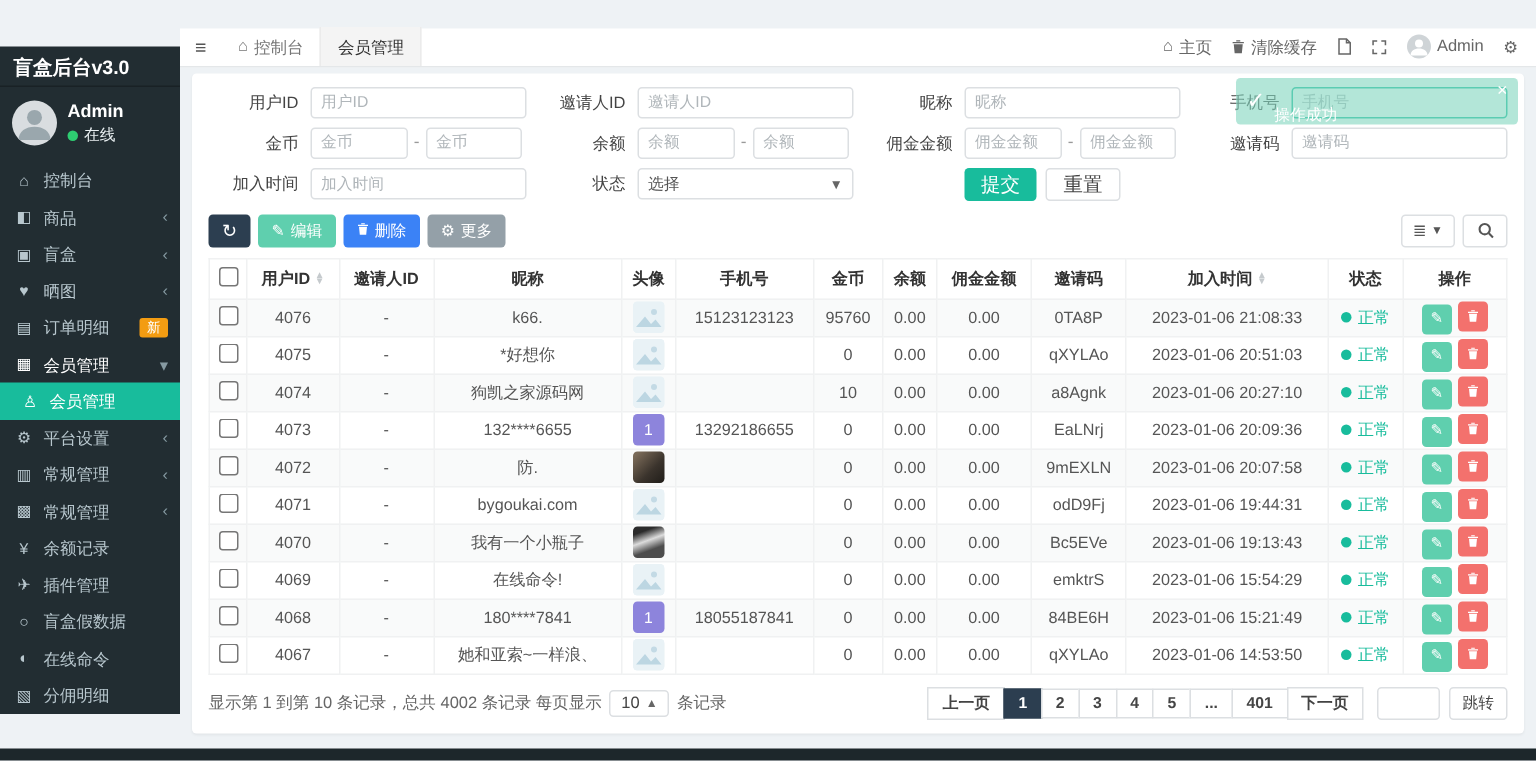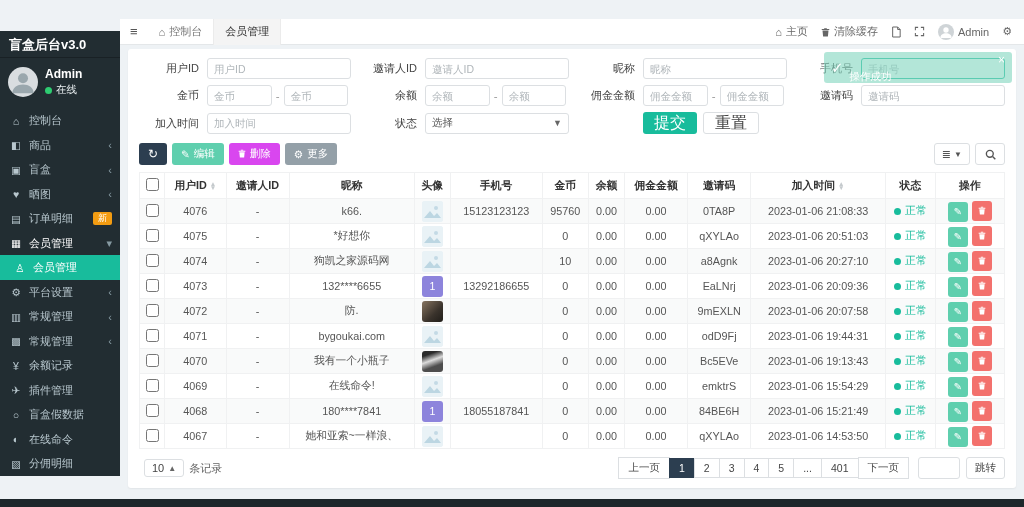--- a/index.html
+++ b/index.html
@@ -49,37 +49,37 @@
   .f-input { height:21px; border:1px solid #dcdfe2; border-radius:3px; padding:0 6px; font-size:10.5px; color:#555; outline:none; width:100%; background:#fff; }
   .f-input::placeholder { color:#b0b6ba; }
   .f-input.hl { border-color:#18bc9c; }
   .range { display:flex; align-items:center; gap:4px; width:100%; }
   .range .f-input { width:45%; }
   .range .sep { color:#999; }
   .f-select { height:21px; border:1px solid #dcdfe2; border-radius:3px; padding:0 6px; font-size:10.5px; color:#555; width:100%;
     display:flex; align-items:center; justify-content:space-between; cursor:pointer; background:#fff; }
   .f-select .caret { color:#666; font-size:9px; }
   .f-buttons { display:flex; gap:6px; padding-left:68px; }
-  .btn { border:none; border-radius:3px; height:22px; padding:0 11px; font-size:16px; cursor:pointer; display:inline-flex; align-items:center; gap:4px; }
+  .btn { border:none; border-radius:3px; height:22px; padding:0 11px; font-size:13px; cursor:pointer; display:inline-flex; align-items:center; gap:4px; }
   .btn-submit { background:#18bc9c; color:#fff; }
   .btn-reset { background:#fff; border:1px solid #dcdfe2; color:#444; }
 
   
   .toast { position:absolute; top:3px; right:4px; width:188px; height:31px; background:rgba(133,214,192,.62);
     border-radius:3px; display:flex; align-items:center; padding:0 7px; gap:6px; color:#fff; z-index:6; }
   .toast .chk { font-size:15px; font-weight:bold; }
   .toast .msg { flex:1; font-size:10.5px; align-self:flex-start; margin-top:18px; }
   .toast .cls { font-size:12px; cursor:pointer; align-self:flex-start; margin-top:1px; }
 
   
   .toolbar { display:flex; align-items:center; gap:5px; margin-top:9px; }
   .tbtn { border:none; border-radius:3px; height:22px; padding:0 9px; color:#fff; font-size:10.5px; cursor:pointer; display:inline-flex; align-items:center; gap:4px; }
   .tbtn-refresh { background:#2c3e50; width:28px; justify-content:center; padding:0; font-size:12px; }
   .tbtn-edit { background:#5fcfae; }
-  .tbtn-del { background:#d946ef; }
+  .tbtn-del { background:#3b82f6; }
   .tbtn-more { background:#94a0a8; }
   .toolbar-right { margin-left:auto; display:flex; gap:5px; }
   .obtn { background:#fff; border:1px solid #dcdfe2; border-radius:3px; height:22px; min-width:30px; padding:0 7px;
     display:inline-flex; align-items:center; justify-content:center; gap:3px; color:#555; cursor:pointer; font-size:11px; }
 
   
   table { width:100%; border-collapse:collapse; margin-top:7px; font-size:10.8px; color:#555; table-layout:auto; }
   th { font-weight:bold; color:#333; padding:5px 3px; white-space:nowrap; text-align:center; position:relative; }
   th,td { border:1px solid #f0f1f2; }
   td { padding:1px 3px; text-align:center; height:25px; white-space:nowrap; }
@@ -96,21 +96,21 @@
   .status .dot { width:7px; height:7px; border-radius:50%; background:#18bc9c; display:inline-block; }
   .act { width:20px; height:20px; border-radius:3px; display:inline-flex; align-items:center; justify-content:center;
     color:#fff; cursor:pointer; margin:0 2px; font-size:10px; }
   .act.edit { background:#5fcfae; }
   .act.del { background:#f3716d; }
 
   
   .t-footer { display:flex; align-items:center; margin-top:8px; color:#666; font-size:11px; }
   .psize { border:1px solid #dcdfe2; border-radius:3px; background:#fff; padding:2px 7px; margin:0 5px; display:inline-flex; align-items:center; gap:4px; cursor:pointer; color:#444; }
   .psize .caret { font-size:8px; color:#666; }
-  .pager { margin-left:auto; display:flex; align-items:center; }
+  .pager { margin-left:auto; display:flex; align-items:center;font-weight:bold; }
   .page-btn { border:1px solid #dcdfe2; background:#fff; color:#444; padding:3px 9px; cursor:pointer; margin-left:-1px; font-size:10.5px; }
   .page-btn.active { background:#2c3e50; border-color:#2c3e50; color:#fff; }
   .jump-input { width:42px; height:22px; border:1px solid #dcdfe2; border-radius:3px; margin-left:9px; outline:none; padding:0 4px; }
   .jump-btn { border:1px solid #dcdfe2; background:#fff; border-radius:3px; color:#444; height:22px; padding:0 8px; margin-left:6px; cursor:pointer; font-size:10.5px; }
 
   .bottom-strip { position:fixed; left:0; bottom:0; width:1024px; height:8px; background:#1d272b; z-index:20; }
 </style>
 </head>
 <body>
 
@@ -627,20 +627,21 @@
                   </span><span class="act del">
                     <svg width="8" height="9" viewBox="0 0 12 13" fill="#fff">
                       <path d="M1 2.5h10v1.2H1zM2 4.5h8l-.8 8H2.8zM4.2 1h3.6v1.1H4.2z"></path>
                     </svg>
                   </span></td>
               </tr>
             </tbody>
         </table>
 
         <div class="t-footer">
+          <span>显示第 1 到第 10 条记录，总共 4002 条记录 每页显示</span>
           <span class="psize">
             <span>10</span>
             <span class="caret">▲</span>
           </span>
           <span>条记录</span>
           <span class="pager">
               <span class="page-btn">上一页</span>
               <span class="page-btn active">1</span>
               <span class="page-btn">2</span>
               <span class="page-btn">3</span>

